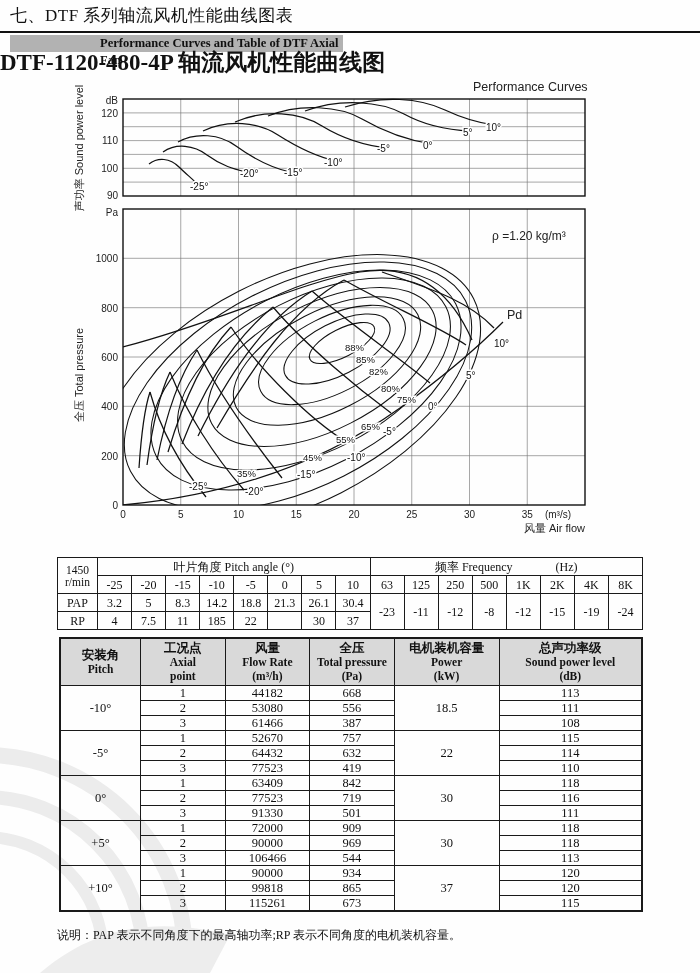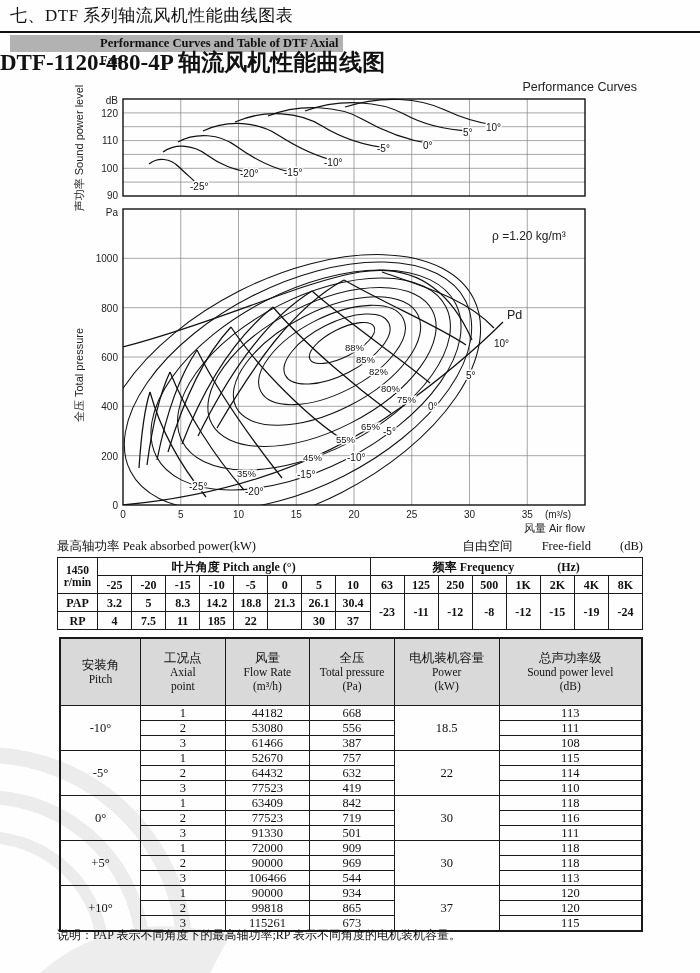--- a/index.html
+++ b/index.html
@@ -5,46 +5,46 @@
   html,body{margin:0;padding:0;background:#fff;}
   .page{position:relative;width:700px;height:973px;background:#fefefe;overflow:hidden;
         font-family:"Liberation Serif", serif;color:#111;}
   .layer{position:absolute;z-index:1;}
   
   .section-title{left:10px;top:4px;font-size:17px;font-weight:normal;letter-spacing:.5px;}
   .rule{left:0;top:31px;width:700px;height:2px;background:#111;}
   .graybar{left:10px;top:35px;width:333px;height:17px;background:#b2b2b2;
            font-size:12.5px;font-weight:bold;line-height:17px;padding-left:90px;box-sizing:border-box;}
   .main-title{left:0;top:47px;width:645px;font-size:23px;font-weight:bold;}
-  .perf-curves{left:473px;top:80px;width:164px;text-align:right;
+  .perf-curves{left:473px;top:80px;width:164px;
                font-family:"Liberation Sans",sans-serif;font-size:12.5px;color:#222;}
   
   svg.charts{position:absolute;left:0;top:0;z-index:1;}
   .cline{fill:none;stroke:#111;stroke-width:1.25;}
   .grid{stroke:#777;stroke-width:.65;fill:none;}
   .frame{fill:none;stroke:#111;stroke-width:1.4;}
   .tick{font-family:"Liberation Sans",sans-serif;font-size:10px;fill:#222;}
   .axlab{font-family:"Liberation Sans",sans-serif;font-size:11px;fill:#222;}
   .clab{font-family:"Liberation Sans",sans-serif;font-size:10px;fill:#111;
         paint-order:stroke;stroke:#fff;stroke-width:3px;}
   .elab{font-family:"Liberation Sans",sans-serif;font-size:9.5px;fill:#111;
         paint-order:stroke;stroke:#fff;stroke-width:3px;}
   .eff{fill:none;stroke:#111;stroke-width:1.05;}
   
   .cap-row{left:57px;top:538px;width:586px;display:flex;justify-content:space-between;font-size:12.5px;}
   .cap-right span{margin-left:26px;}
   
   table{border-collapse:collapse;table-layout:fixed;font-family:"Liberation Serif",serif;}
   td,th{border:1px solid #1a1a1a;text-align:center;vertical-align:middle;padding:0;overflow:hidden;}
   .t1{left:57px;top:557px;width:586px;font-size:12px;}
-  .t1 td,.t1 th{height:17px;line-height:16px;font-weight:bold;}
+  .t1 td,.t1 th{height:17px;line-height:16px;font-weight:normal;}
   .t1 .two{line-height:12px;font-size:11.5px;}
   .t1 .gap{margin-left:40px;}
   .t2{left:59px;top:637px;width:584px;font-size:12.5px;border:2px solid #1a1a1a;}
-  .t2 th{background:#d9d9d9;font-weight:normal;padding:12px 0;}
+  .t2 th{background:#d9d9d9;font-weight:bold;padding:2px 0;}
   .t2 th .cn{font-size:12.5px;line-height:15px;}
   .t2 th .en{font-size:11.5px;line-height:13.5px;}
   .t2 td{height:14px;line-height:14px;}
   
   .remark-cn{left:57px;top:927px;font-size:12px;}
   .remark-en{left:57px;top:944px;font-size:11.5px;}
   
   svg.wm{position:absolute;left:0;top:0;z-index:0;}
 </style>
 </head>
@@ -178,28 +178,20 @@
       <text class="tick" x="354" y="518" text-anchor="middle">20</text>
       <text class="tick" x="411.75" y="518" text-anchor="middle">25</text>
       <text class="tick" x="469.5" y="518" text-anchor="middle">30</text>
       <text class="tick" x="527.25" y="518" text-anchor="middle">35</text>
       <text class="tick" x="558" y="518" text-anchor="middle">(m³/s)</text>
       <text class="axlab" x="585" y="532" text-anchor="end">风量 Air flow</text>
       <text class="axlab" transform="translate(83,375) rotate(-90)" text-anchor="middle">全压 Total pressure</text>
     </g>
   </svg>
 
-  <div class="layer cap-row">
-    <span>最高轴功率 Peak absorbed power(kW)</span>
-    <span class="cap-right">
-      <span>自由空间</span>
-      <span>Free-field</span>
-      <span>(dB)</span>
-    </span>
-  </div>
 
   <table class="layer t1">
     <colgroup>
         <col style="width:40px">
       </colgroup>
     <tbody>
         <tr>
       <td rowspan="2" class="two">
         <div>1450</div>
         <div>r/min</div>

